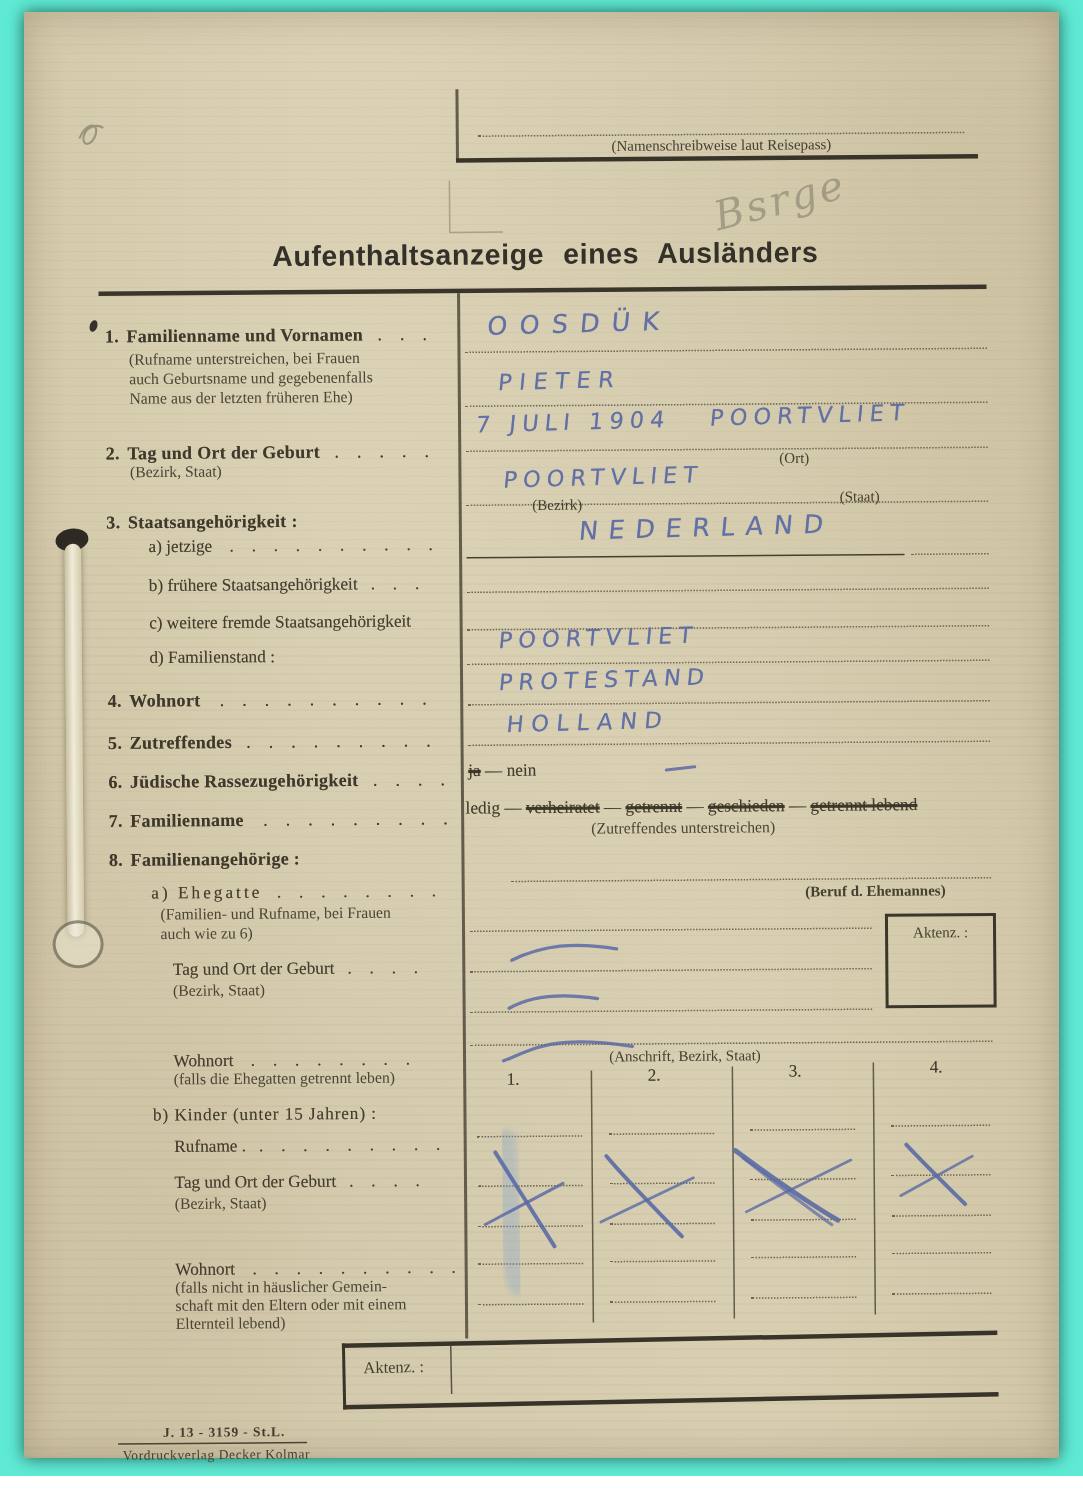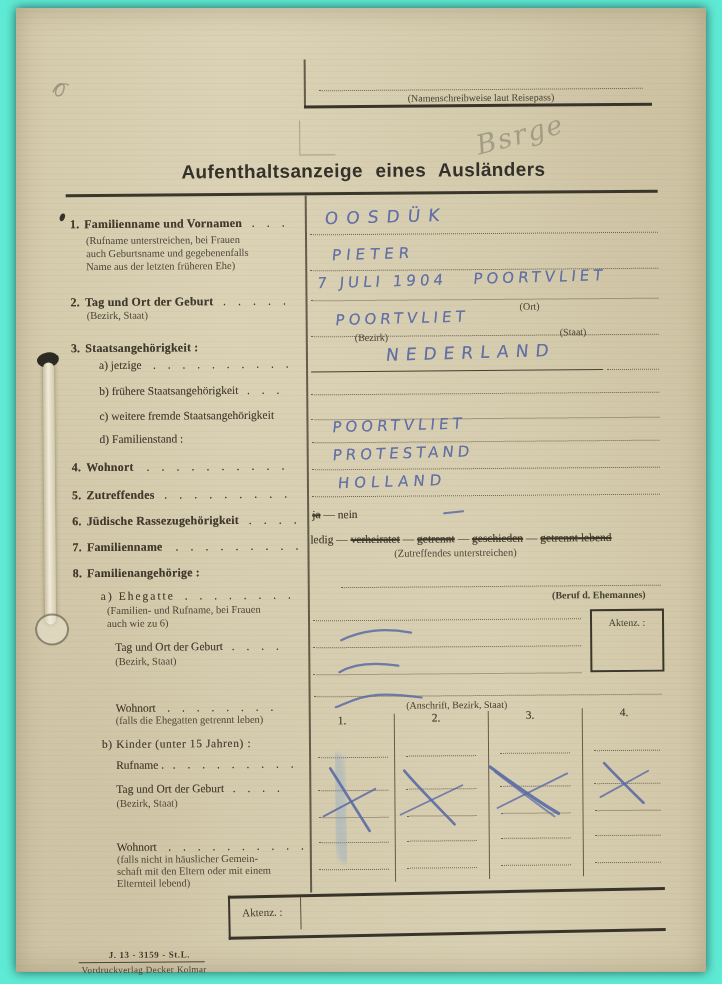--- a/index.html
+++ b/index.html
@@ -117,21 +117,21 @@
    <div class="abs hw" style="left:316px;top:438px;font-size:15px;letter-spacing:4px;">PROTESTAND</div>
    <div class="abs dotline" style="left:296px;top:488px;width:348px;"></div>
    <div class="abs hw" style="left:321px;top:466px;font-size:15px;letter-spacing:5px;">HOLLAND</div>
 
    <div class="abs sub" style="left:296px;top:500px;"><span class="strike">ja</span> <span>—</span> <span>nein</span></div>
 
    <div class="abs sub" style="left:294px;top:525px;"><span>ledig</span> <span>—</span> <span class="strike">verheiratet</span> <span>—</span> <span class="strike">getrennt</span> <span>—</span> <span class="strike">geschieden</span> <span>—</span> <span class="strike">getrennt lebend</span></div>
    <div class="abs hint" style="left:324px;top:540px;width:230px;text-align:center;">(Zutreffendes unterstreichen)</div>
 
    <div class="abs dotline" style="left:324px;top:579px;width:320px;"></div>
-   <div class="abs cap" style="left:520px;top:583px;width:124px;text-align:center;font-weight:700;">(Beruf d. Ehemannes)</div>
+   <div class="abs cap" style="left:520px;top:583px;width:124px;text-align:left;font-weight:700;">(Beruf d. Ehemannes)</div>
    <div class="abs dotline" style="left:296px;top:612px;width:268px;"></div>
    <div class="abs aktbox" style="left:573px;top:603px;width:70px;height:59px;">
      <div class="cap" style="text-align:center;margin-top:6px;">Aktenz. :</div>
    </div>
    <div class="abs dotline" style="left:296px;top:639px;width:268px;"></div>
    <div class="abs dotline" style="left:296px;top:666px;width:268px;"></div>
    <div class="abs dotline" style="left:296px;top:688px;width:348px;"></div>
    <div class="abs cap" style="left:330px;top:692px;width:218px;text-align:center;">(Anschrift, Bezirk, Staat)</div>
 
    <div class="abs sub" style="left:320px;top:706px;">1.</div>

